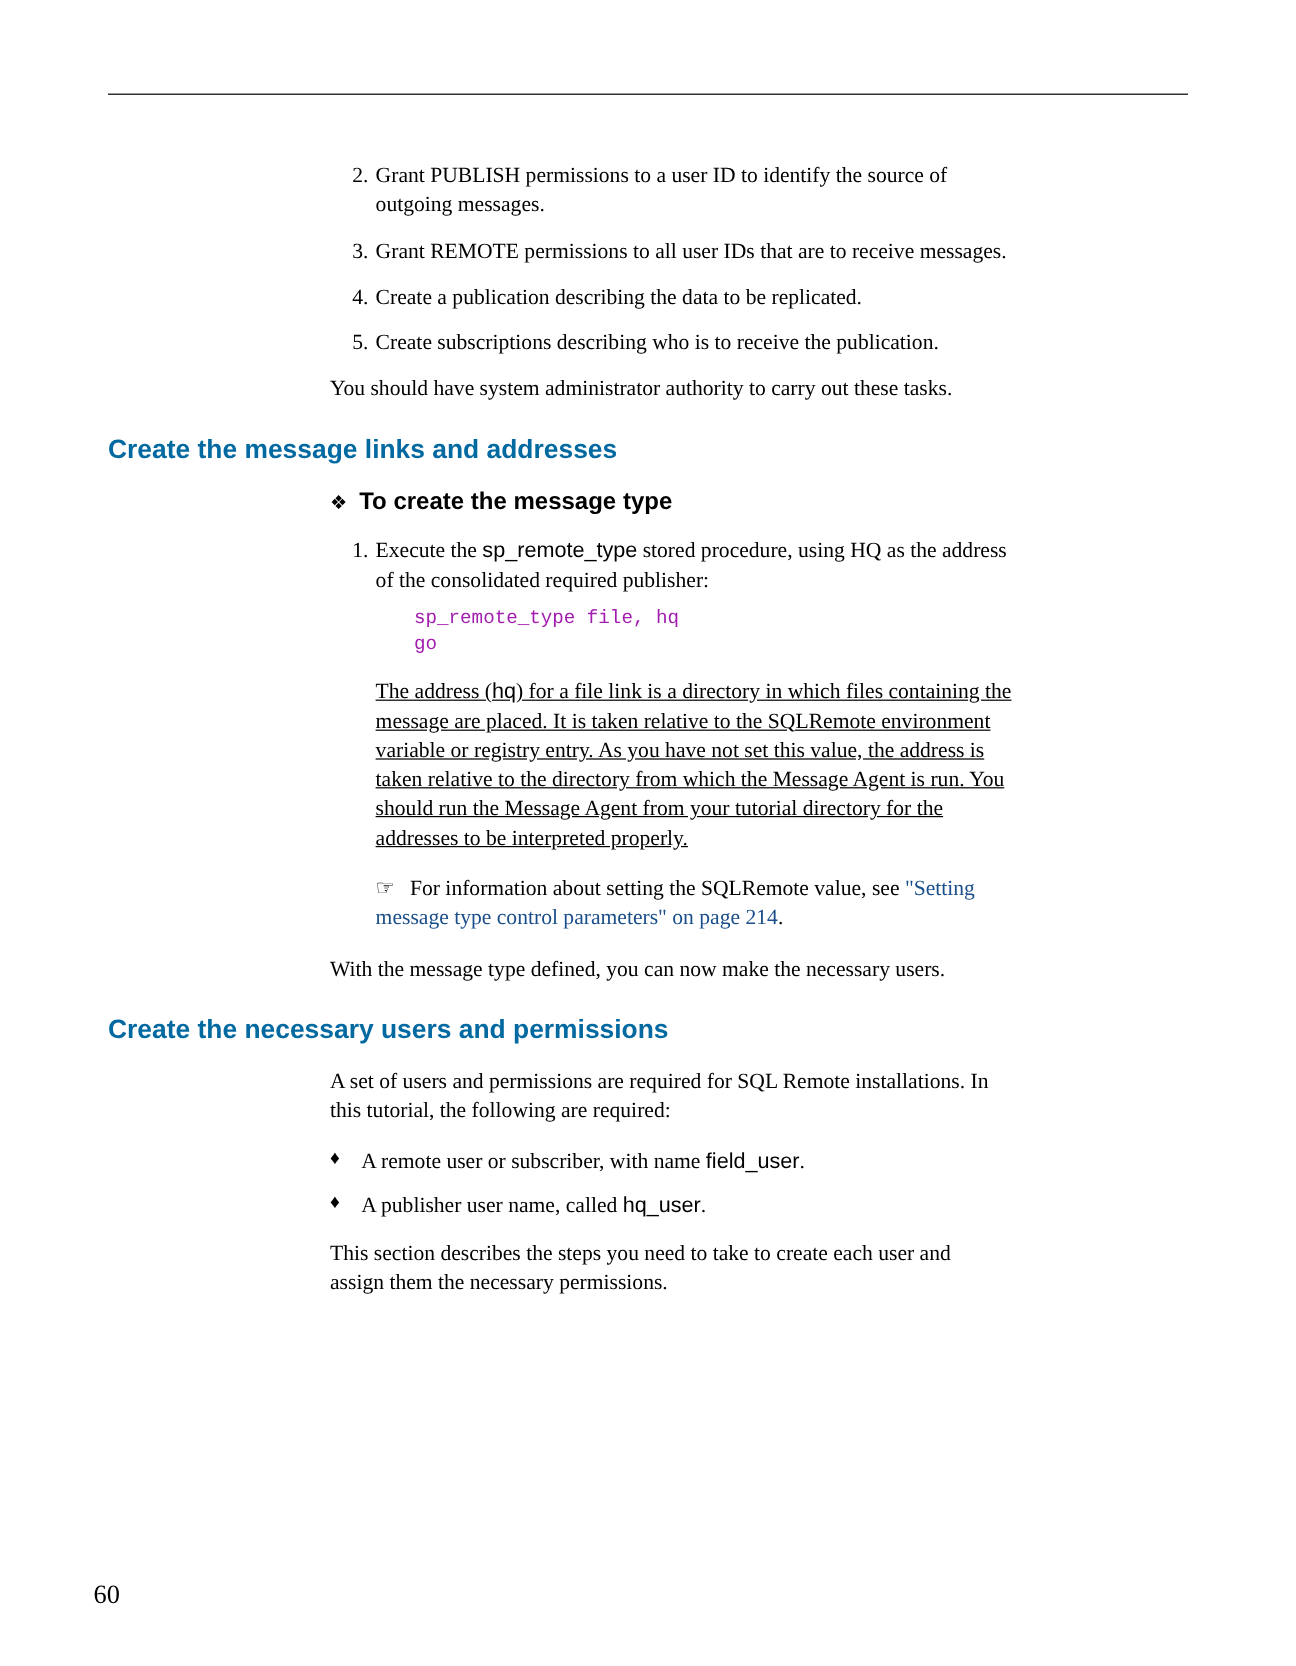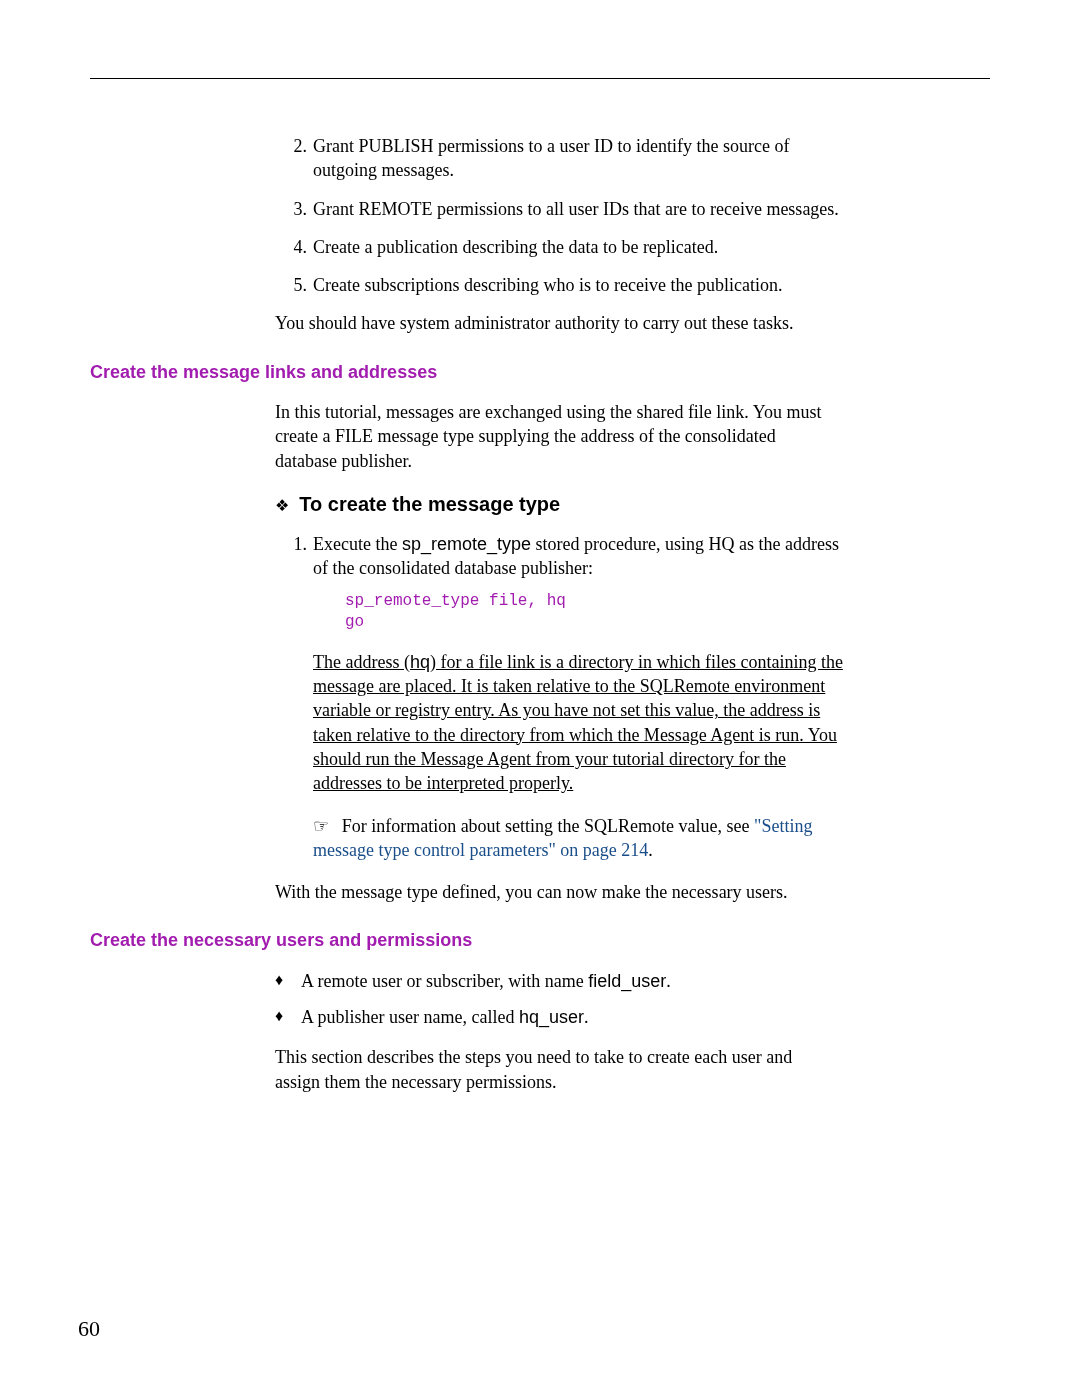--- a/index.html
+++ b/index.html
@@ -35,24 +35,24 @@
     text-align: right;
     padding-right: 6px;
   }
   .nlist .txt {
     flex: 1;
   }
   .para {
     margin-bottom: 18px;
   }
   .section-heading {
-    color: #a21caf;
+    color: #0369a1;
     font-family: Arial, Helvetica, sans-serif;
     font-weight: bold;
-    font-size: 18px;
+    font-size: 22px;
     margin: 24px 0 16px 0;
   }
   .to-create {
     display: flex;
     align-items: baseline;
     margin-bottom: 14px;
   }
   .diamond {
     font-size: 16px;
     padding-right: 10px;
@@ -122,36 +122,31 @@
       <div class="num">5.</div>
       <div class="txt">Create subscriptions describing who is to receive the publication.</div>
     </div>
 
     <div class="para">You should have system administrator authority to carry out these tasks.</div>
   </div>
 
   <div class="section-heading">Create the message links and addresses</div>
 
   <div class="content-indent">
-    <div class="para">
-      <span>In this tutorial, messages are exchanged using the shared file link. You must</span><br>
-      <span>create a FILE message type supplying the address of the consolidated</span><br>
-      <span>database publisher.</span>
-    </div>
 
     <div class="to-create">
       <span class="diamond">❖</span>
       <span class="label">To create the message type</span>
     </div>
 
     <div class="nlist" style="margin-bottom:6px;">
       <div class="num">1.</div>
       <div class="txt">
         <span>Execute the </span><span class="inline-sans">sp_remote_type</span><span> stored procedure, using HQ as the address</span><br>
-        <span>of the consolidated database publisher:</span>
+        <span>of the consolidated required publisher:</span>
       </div>
     </div>
 
     <div class="code-block">sp_remote_type file, hq
 go</div>
 
     <div class="para" style="margin-left:38px;text-decoration:underline;">
       <span>The address (</span><span class="inline-sans">hq</span><span>) for a file link is a directory in which files containing the</span><br>
       <span>message are placed. It is taken relative to the SQLRemote environment</span><br>
       <span>variable or registry entry. As you have not set this value, the address is</span><br>
@@ -164,20 +159,24 @@
       <span class="pointer">☞</span><span> For information about setting the SQLRemote value, see </span><span class="link">"Setting</span><br>
       <span class="link">message type control parameters" on page 214</span><span>.</span>
     </div>
 
     <div class="para">With the message type defined, you can now make the necessary users.</div>
   </div>
 
   <div class="section-heading">Create the necessary users and permissions</div>
 
   <div class="content-indent">
+    <div class="para">
+      <span>A set of users and permissions are required for SQL Remote installations. In</span><br>
+      <span>this tutorial, the following are required:</span>
+    </div>
 
     <div class="bullet">
       <div class="mark">♦</div>
       <div class="txt">
         <span>A remote user or subscriber, with name </span><span class="inline-sans">ﬁeld_user</span><span>.</span>
       </div>
     </div>
 
     <div class="bullet">
       <div class="mark">♦</div>

